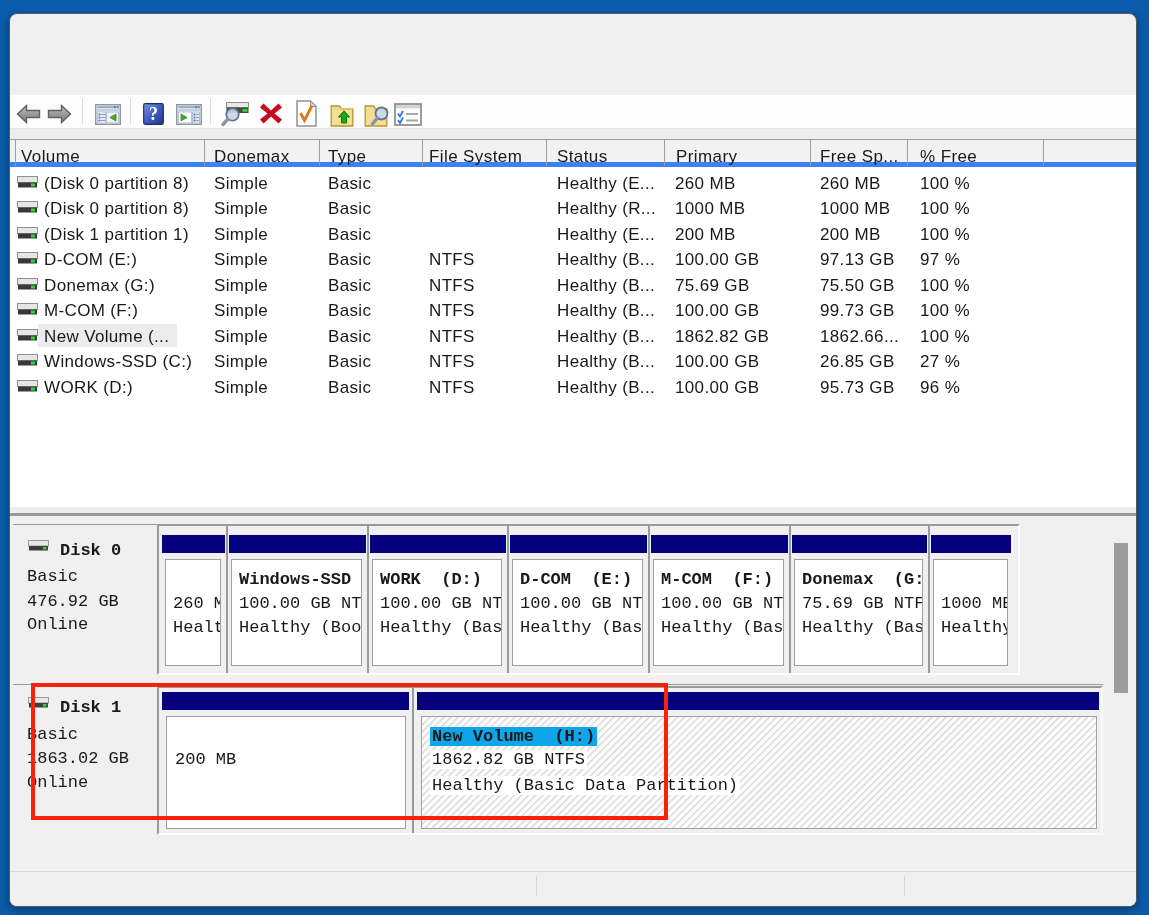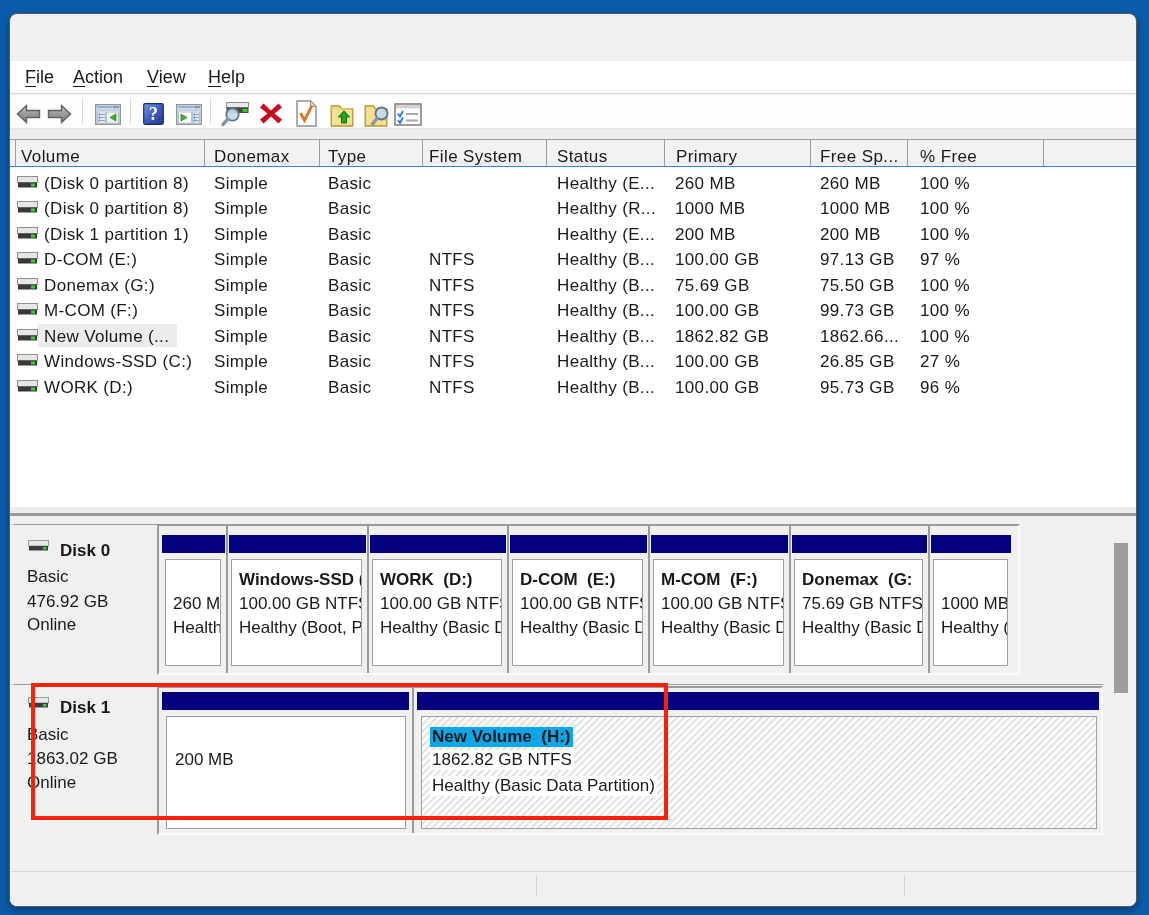--- a/index.html
+++ b/index.html
@@ -21,28 +21,28 @@
 .mi u { text-decoration-thickness:1px; text-underline-offset:3px; }
 
 #toolbar { position:absolute; left:0; top:81px; width:100%; height:34px; background:#fdfdfd;
   border-bottom:1px solid #e4e4e4; }
 .tsep { position:absolute; top:3px; width:1px; height:26px; background:#d9d9d9; }
 
 #band { position:absolute; left:0; top:115px; width:100%; height:10px; background:#ededed; }
 
 #list { position:absolute; left:0; top:125px; width:100%; height:368px; background:#ffffff; }
 #lheader { position:absolute; left:0; top:0px; width:100%; height:28px; background:#f2f2f2;
-  border-top:1px solid #9d9da0; border-bottom:1px solid #3b82f6; font-size:17px; letter-spacing:0.4px; }
+  border-top:1px solid #9d9da0; border-bottom:5px solid #3b82f6; font-size:17px; letter-spacing:0.4px; }
 .hsep { position:absolute; top:0; width:1px; height:26px; background:#9d9da0; }
 .hlabel { position:absolute; top:7px; }
 .lrow { position:absolute; left:0; width:100%; height:26px; font-size:17px; letter-spacing:0.35px; }
 .lrow span { position:absolute; top:3.5px; white-space:pre; }
 .dico { position:absolute; left:7px; top:6px; }
 
-#bottom { position:absolute; left:0; top:493px; width:100%; height:336px; background:#f0f0f0; }
+#bottom { position:absolute; left:0; top:493px; width:100%; height:336px; background:#f0f0f0;font-family:Liberation Mono, monospace; }
 .strip { position:absolute; background:#f0f0f0;
   border-top:2px solid #9a9a9a; border-left:2px solid #9a9a9a;
   border-bottom:2px solid #fbfbfb; border-right:2px solid #fbfbfb; }
 .bar { position:absolute; background:#05017e; height:18px; }
 .pbody { position:absolute; background:#ffffff; border:1px solid #9f9f9f; overflow:hidden; font-size:17px; }
 .pbody div { position:absolute; white-space:pre; }
 .hatch { background:#fdfdfd; }
 .hatchsvg { position:absolute; left:0; top:0; }
 .psep { position:absolute; width:2px; background:#9a9a9a; }
 .dinfo { font-size:17px; }
@@ -54,26 +54,20 @@
   border-top:1px solid #d8d8d8; }
 .ssep { position:absolute; top:4px; width:1px; height:20px; background:#d4d4d4; }
 .redbox { position:absolute; border:4.5px solid #f8220a; z-index:50; }
 </style>
 </head>
 <body>
 <div id="desktop">
 <div id="win">
 
 
-<div id="menubar">
-  <div class="mi" style="left:15px"><u>F</u>ile</div>
-  <div class="mi" style="left:63px"><u>A</u>ction</div>
-  <div class="mi" style="left:137px"><u>V</u>iew</div>
-  <div class="mi" style="left:198px"><u>H</u>elp</div>
-</div>
 
 <div id="toolbar">
 
   <svg class="abs" style="left:6px;top:9px" width="25" height="20" viewBox="0 0 25 20">
     <defs>
             <linearGradient id="ag" x1="0" y1="0" x2="0" y2="1">
       <stop offset="0" stop-color="#c6c6c6"></stop>
               <stop offset="0.45" stop-color="#9d9d9d"></stop>
               <stop offset="1" stop-color="#808080"></stop>
     </linearGradient>

